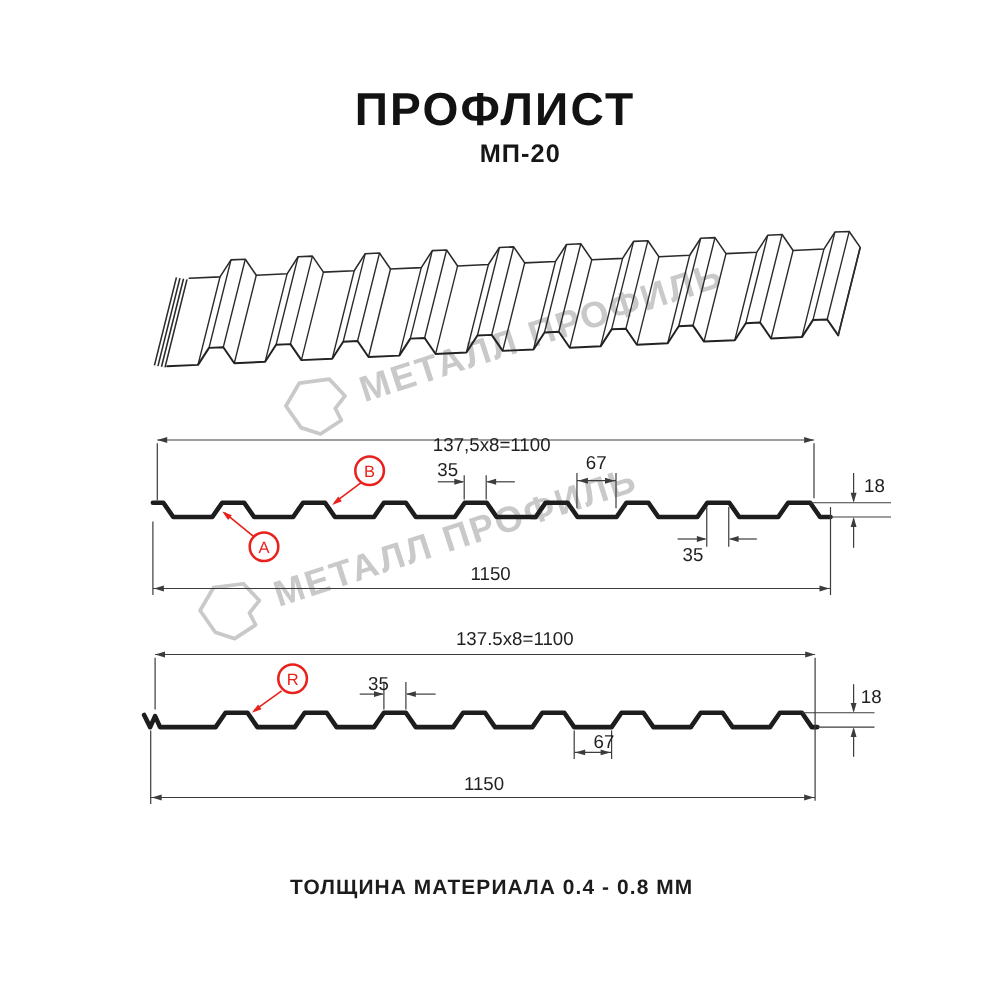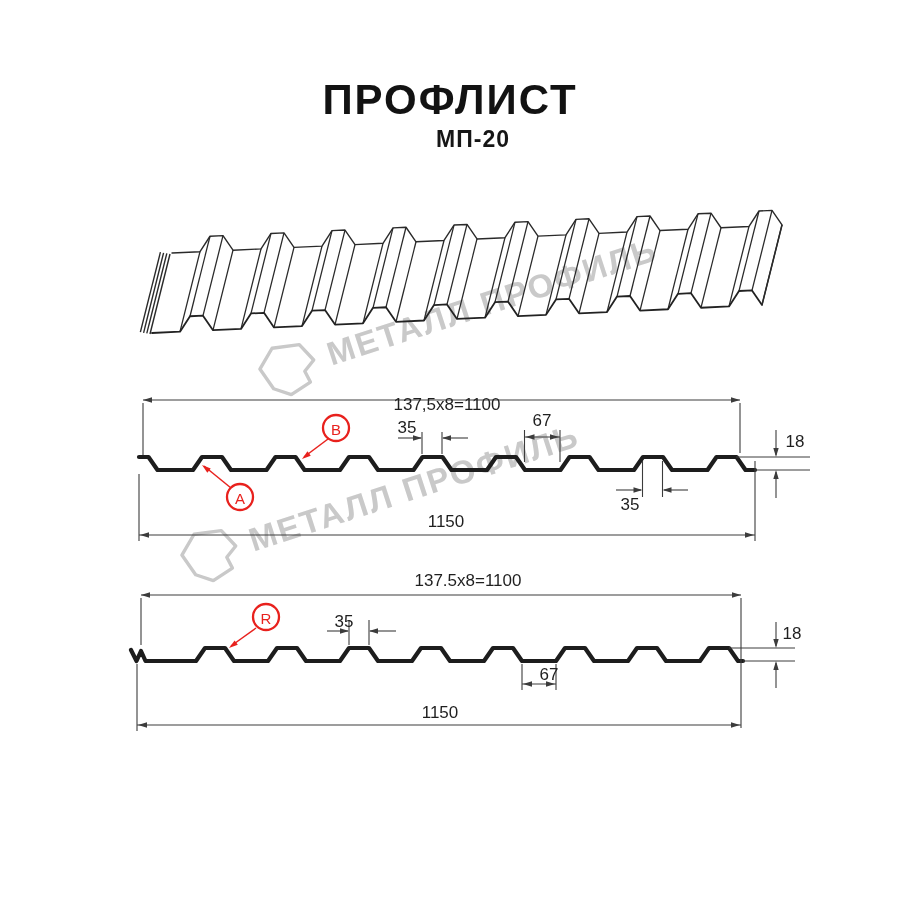--- a/index.html
+++ b/index.html
@@ -168,13 +168,14 @@
   <div class="abs txt redletter" style="left:240px;top:498px;">A</div>
   <div class="abs txt redletter" style="left:336px;top:429px;">B</div>
 
   <div class="abs ctr txt dim" style="left:448px;top:572px;margin-left:20px;">137.5x8=1100</div>
   <div class="abs ctr txt dim" style="left:344px;top:613px;">35</div>
   <div class="abs ctr txt dim" style="left:549px;top:666px;">67</div>
   <div class="abs ctr txt dim" style="left:792px;top:625px;">18</div>
   <div class="abs ctr txt dim" style="left:440px;top:704px;">1150</div>
   <div class="abs txt redletter" style="left:266px;top:618px;">R</div>
 
+  <div class="abs ctr txt note" style="left:447px;top:797px;">ТОЛЩИНА МАТЕРИАЛА 0.4 - 0.8 ММ</div>
 </div>
 
 </body></html>

